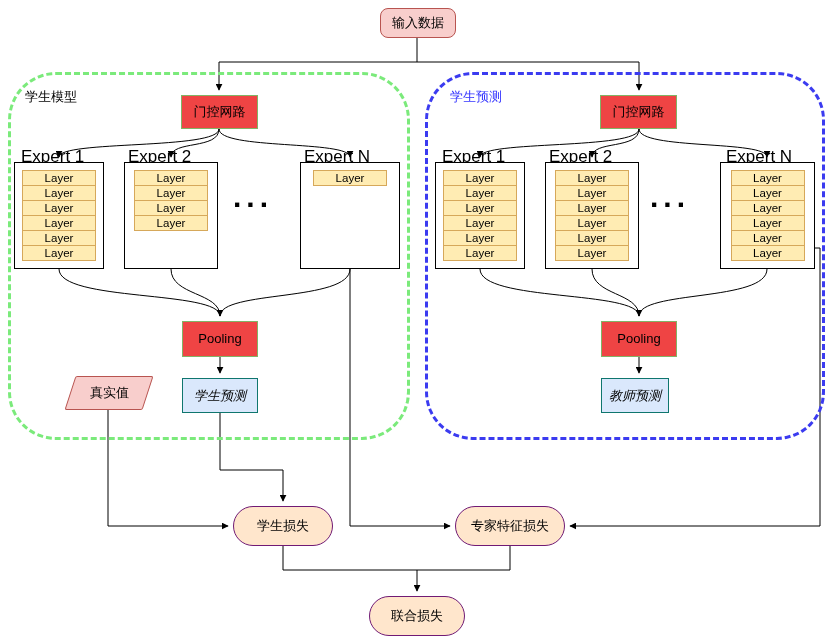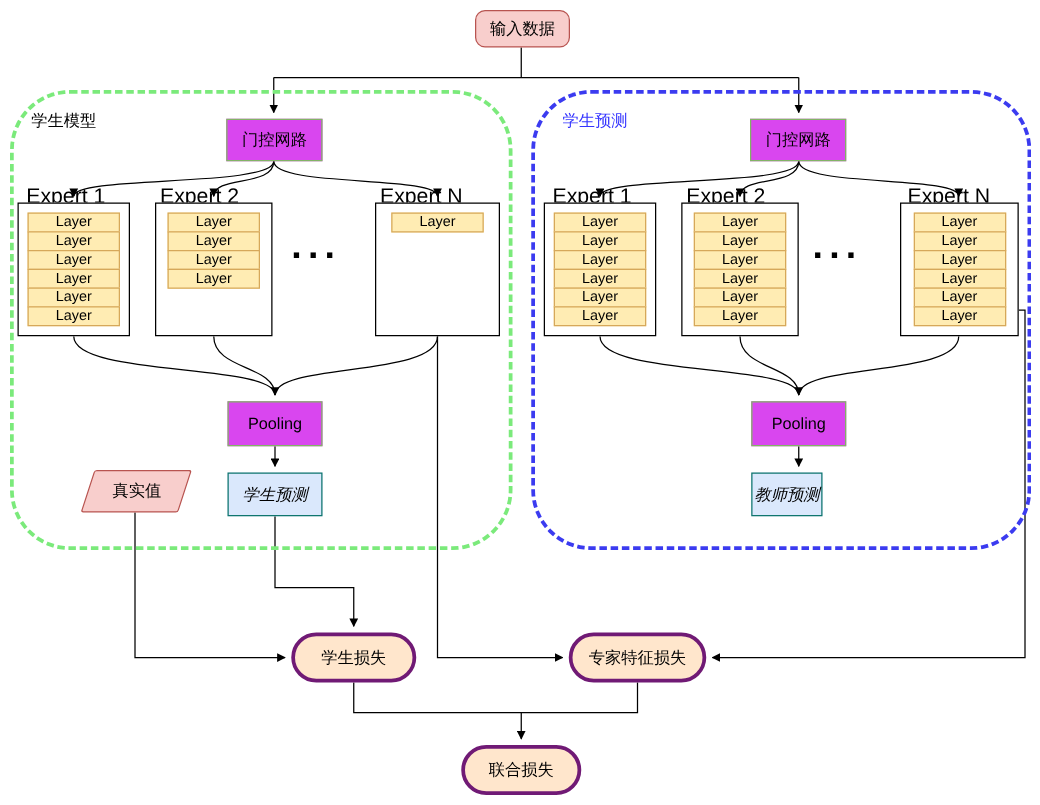--- a/index.html
+++ b/index.html
@@ -6,43 +6,43 @@
   #canvas{
     position:relative;width:832px;height:644px;background:#ffffff;overflow:hidden;
     font-family:"Liberation Sans", sans-serif;color:#000;
   }
   #connectors{position:absolute;left:0;top:0;width:832px;height:644px;z-index:0;}
   .node{
     position:absolute;display:flex;align-items:center;justify-content:center;
     font-size:13px;box-sizing:border-box;z-index:2;text-align:center;line-height:1.2;
   }
   .pink{background:#f8cecc;border:1px solid #b85450;border-radius:8px;}
-  .greenbox{background:#d946ef;border:1px solid #82b366;}
+  .greenbox{background:#ef4444;border:1px solid #82b366;}
   .bluebox{background:#dae8fc;border:1px solid #0f766e;font-style:italic;}
-  .orangebox{background:#ffe6cc;border:3px solid #701a75;border-radius:20px;}
+  .orangebox{background:#ffe6cc;border:1px solid #701a75;border-radius:20px;}
   .container-box{position:absolute;box-sizing:border-box;border-radius:48px;z-index:1;}
   .student-container{left:8px;top:72px;width:402px;height:368px;border:3px dashed #7bea7b;}
   .teacher-container{left:425px;top:72px;width:400px;height:368px;border:3px dashed #3b3bf0;}
   .model-title{position:absolute;font-size:13px;z-index:2;}
   .student-title{left:25px;top:88px;color:#000000;}
   .teacher-title{left:450px;top:88px;color:#3333ff;}
   .expert-box{position:absolute;top:162px;height:107px;background:#ffffff;border:1px solid #000;box-sizing:border-box;z-index:2;}
   .expert-label{position:absolute;top:147px;font-size:17px;z-index:2;}
   .layer-stack{margin:7px auto 12px auto;width:74px;}
   .layer-cell{height:14px;line-height:14px;text-align:center;font-size:11.5px;
     background:#ffecb3;border:1px solid #d6a85a;margin-top:-1px;box-sizing:content-box;}
   .layer-cell:first-child{margin-top:0;}
   .ellipsis{position:absolute;font-weight:bold;font-size:30px;letter-spacing:5px;z-index:2;}
   .input-node{left:380px;top:8px;width:76px;height:30px;}
   .gate-student{left:181px;top:95px;width:77px;height:34px;}
   .gate-teacher{left:600px;top:95px;width:77px;height:34px;}
   .pooling-student{left:182px;top:321px;width:76px;height:36px;}
   .pooling-teacher{left:601px;top:321px;width:76px;height:36px;}
   .pred-student{left:182px;top:378px;width:76px;height:35px;}
-  .pred-teacher{left:601px;top:378px;width:57px;height:35px;}
+  .pred-teacher{left:601px;top:378px;width:68px;height:35px;}
   .ground-truth{left:70px;top:376px;width:78px;height:34px;transform:skewX(-18deg);border-radius:2px;}
   .ground-truth .unskew{transform:skewX(18deg);}
   .loss-student{left:233px;top:506px;width:100px;height:40px;}
   .loss-feature{left:455px;top:506px;width:110px;height:40px;}
   .loss-joint{left:369px;top:596px;width:96px;height:40px;text-align:right;}
 </style>
 </head>
 <body>
 
 <div id="canvas">

